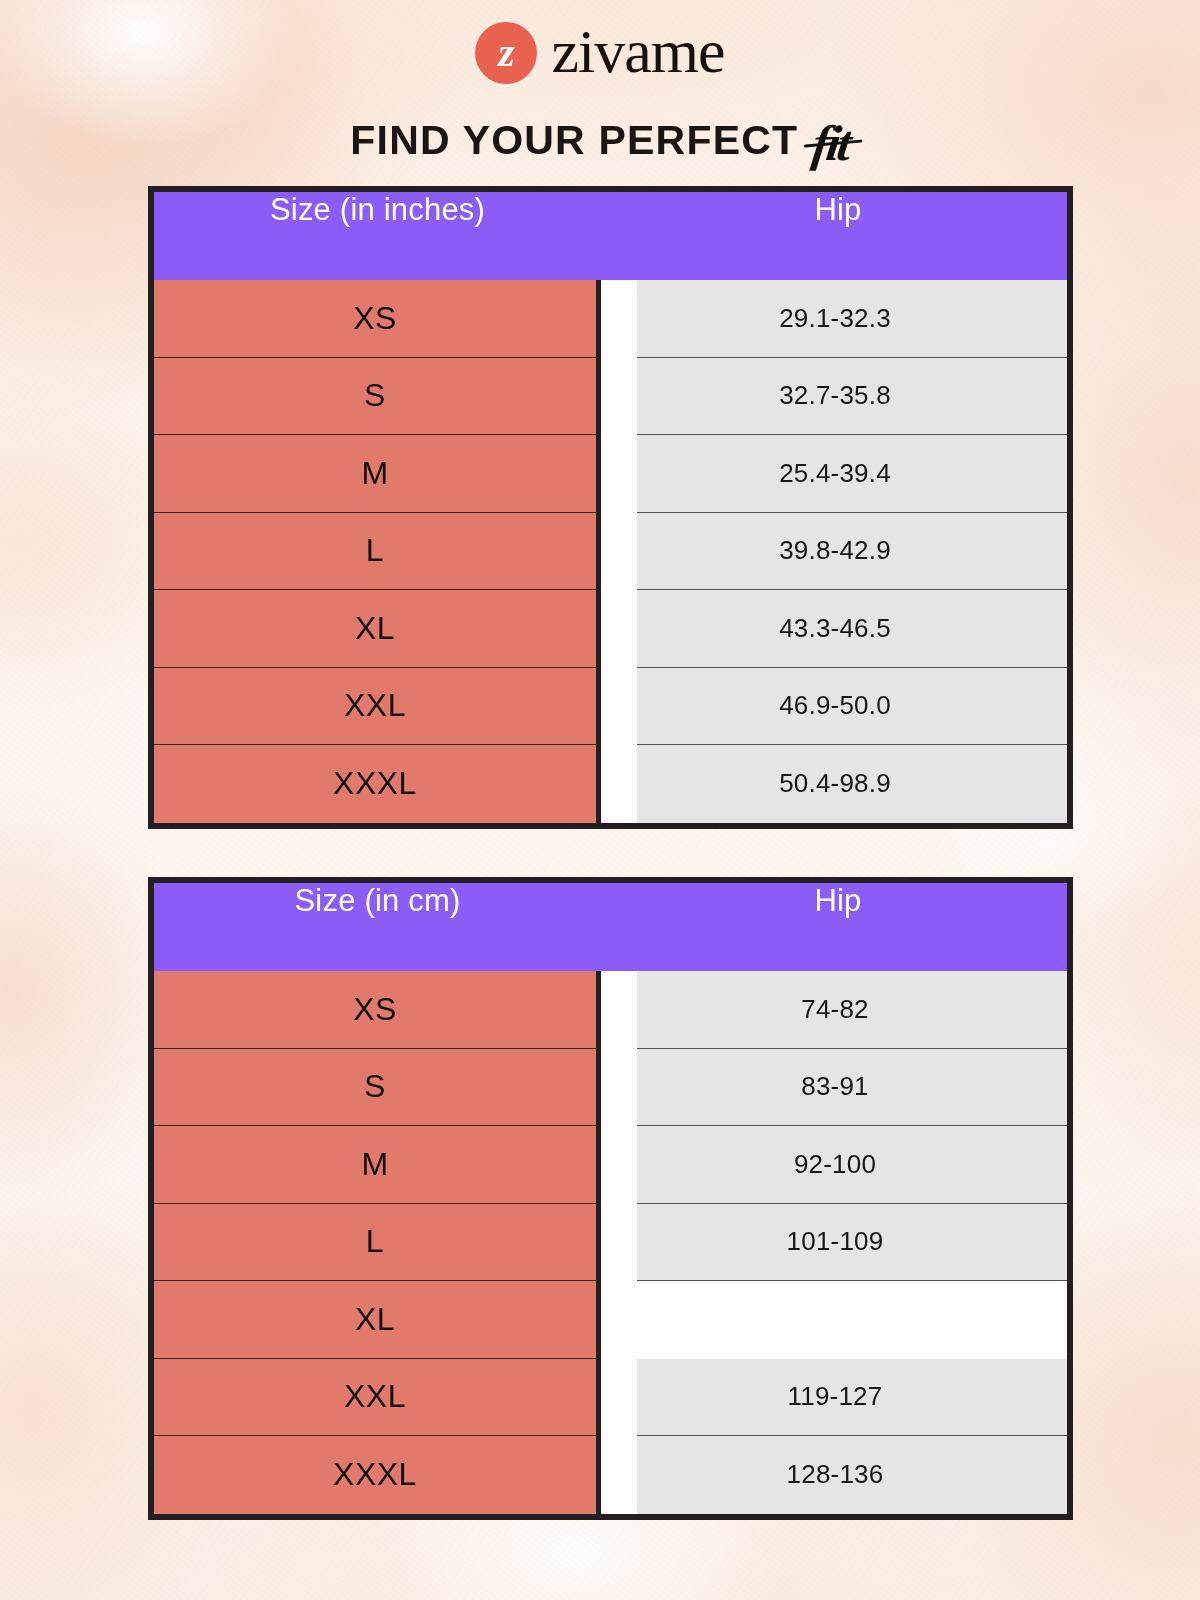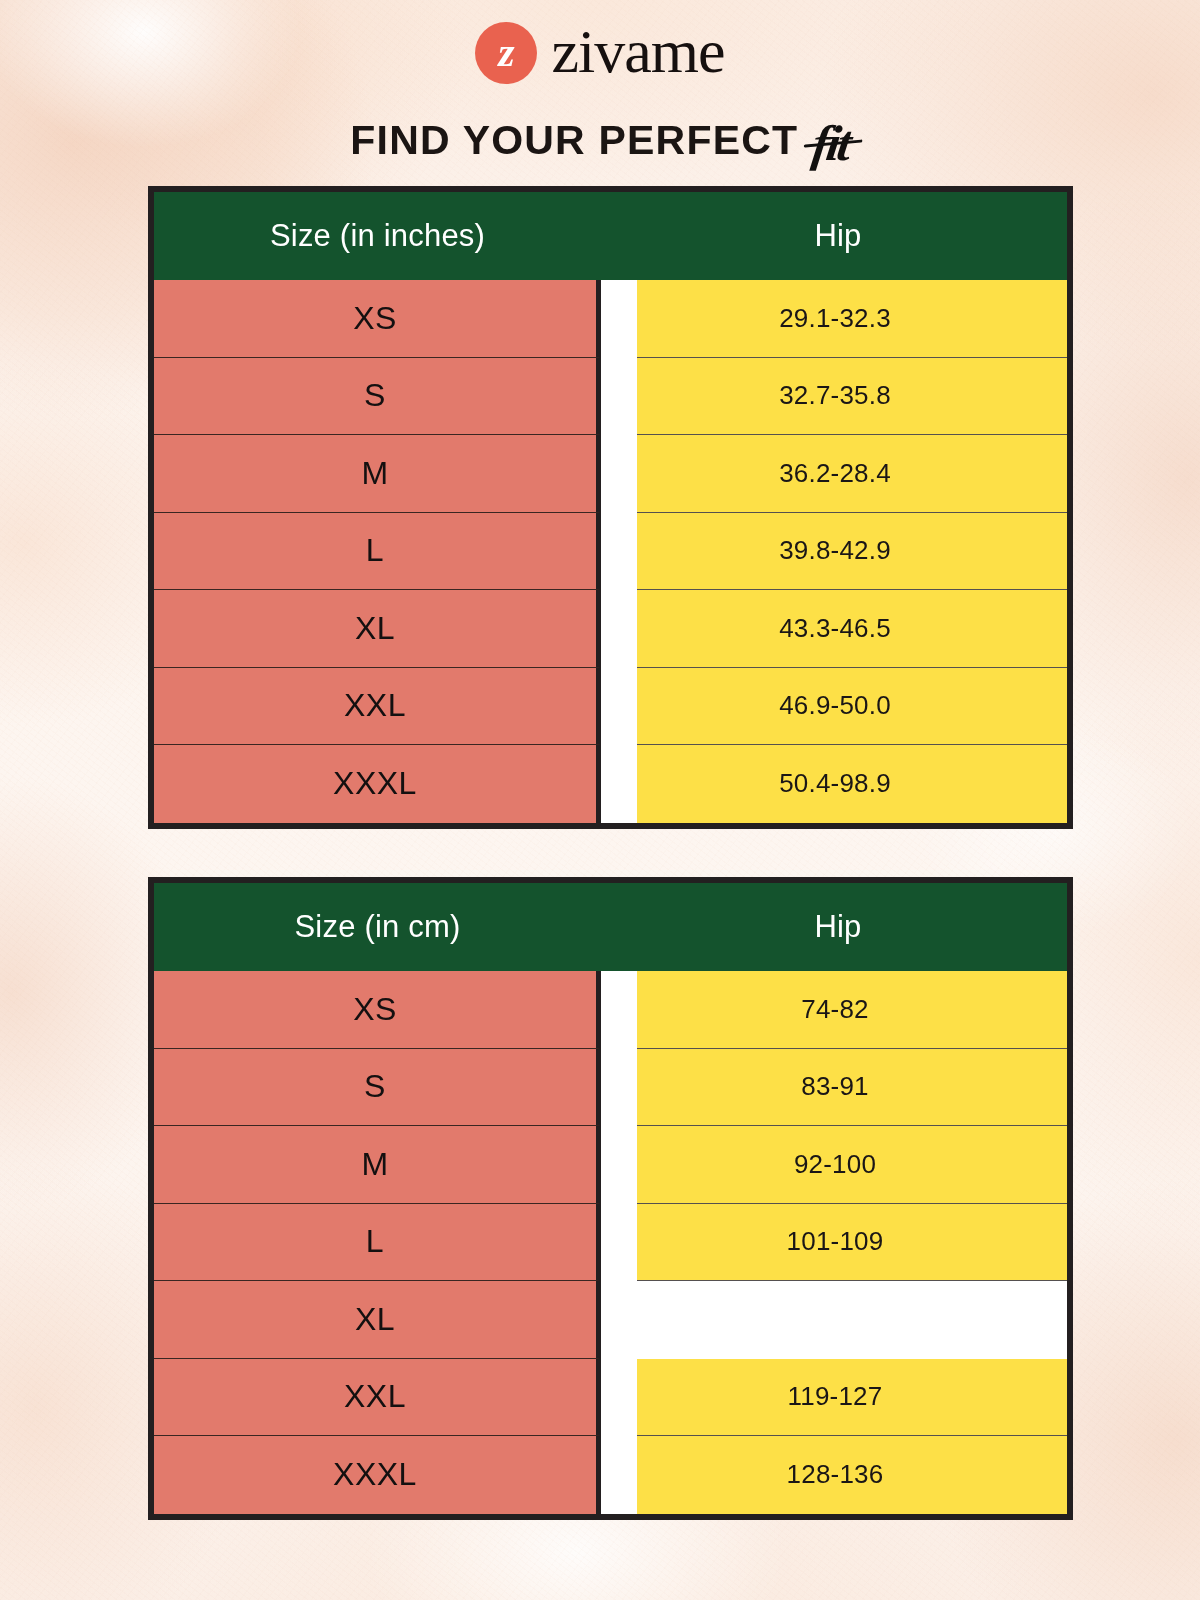--- a/index.html
+++ b/index.html
@@ -145,23 +145,22 @@
     width: 925px;
     border: 6px solid #231f20;
     box-sizing: border-box;
     background: #ffffff;
   }
   #table-inches { top: 186px; }
   #table-cm     { top: 877px; }
 
   .thead {
     display: flex;
-    background: #14532d;
+    background: #8b5cf6;
     height: 88px;
-    align-items: center;
     gap: 8px;
   }
   .thead .th {
     font-size: 31px;
     font-weight: 400;
     color: #ffffff;
     text-align: center;
     letter-spacing: 0.2px;
   }
   .th-size { width: 447px; flex: none; }
@@ -182,21 +181,21 @@
     box-sizing: border-box;
     display: flex;
     align-items: center;
     justify-content: center;
     font-size: 32px;
     color: #141010;
     letter-spacing: 0.5px;
   }
   .cell-val {
     flex: 1;
-    background: #fde047;
+    background: #e5e5e5;
     border-bottom: 1.5px solid #55504f;
     box-sizing: border-box;
     display: flex;
     align-items: center;
     justify-content: center;
     font-size: 26px;
     color: #1a1616;
     letter-spacing: 0.2px;
     padding-right: 34px;
   }
@@ -233,21 +232,21 @@
       <div class="trow">
         <div class="cell-size">XS</div>
         <div class="cell-val">29.1-32.3</div>
       </div>
       <div class="trow">
         <div class="cell-size">S</div>
         <div class="cell-val">32.7-35.8</div>
       </div>
       <div class="trow">
         <div class="cell-size">M</div>
-        <div class="cell-val">36.2-28.4</div>
+        <div class="cell-val">25.4-39.4</div>
       </div>
       <div class="trow">
         <div class="cell-size">L</div>
         <div class="cell-val">39.8-42.9</div>
       </div>
       <div class="trow">
         <div class="cell-size">XL</div>
         <div class="cell-val">43.3-46.5</div>
       </div>
       <div class="trow">

